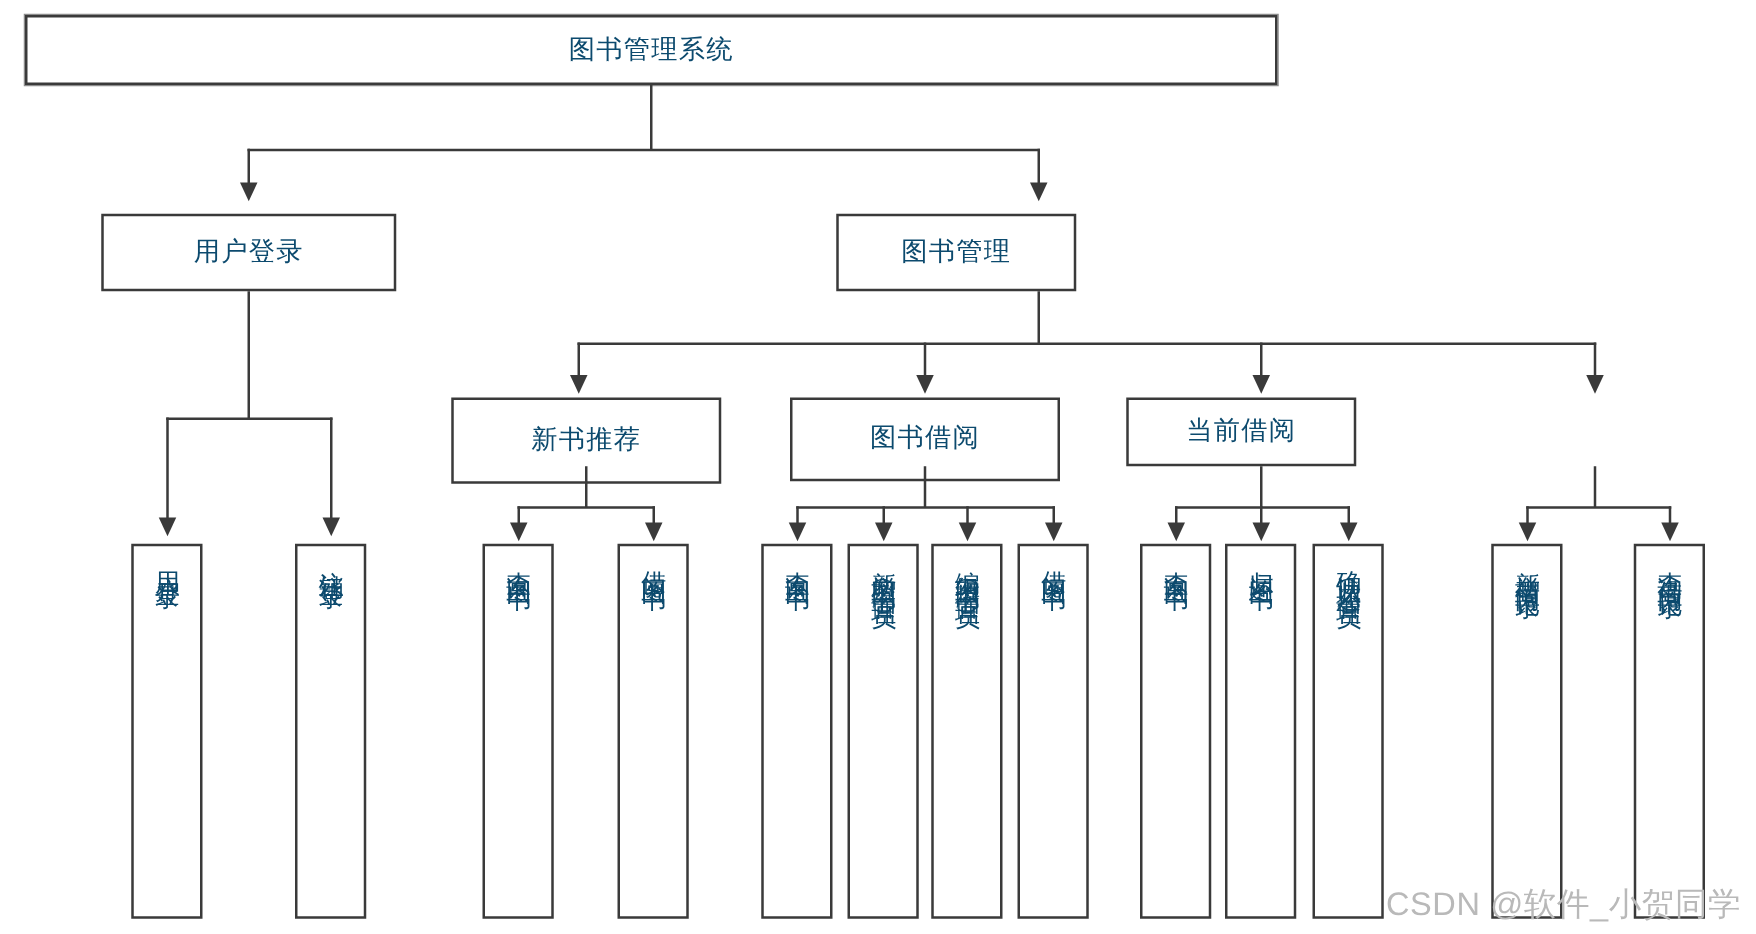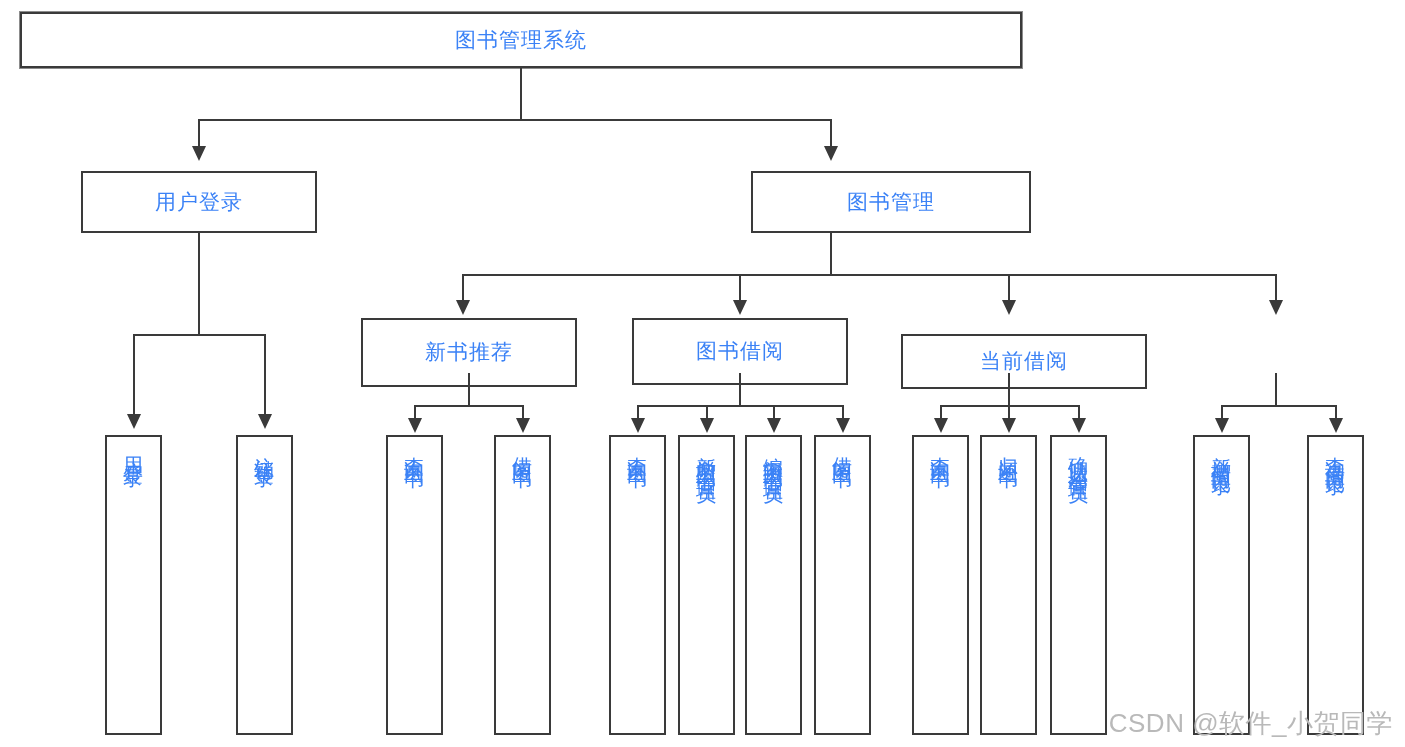--- a/index.html
+++ b/index.html
@@ -32,21 +32,21 @@
   }
   .node.root {
     border-width: 2px;
     box-shadow: 0 0 0 1px #8c8c8c;
   }
   .node-label {
     font-size: 21px;
     line-height: 1.25;
     letter-spacing: 1px;
     white-space: nowrap;
-    color: #3b82f6;
+    color: #0c4a6e;
   }
   
   .node.leaf {
     align-items: flex-start;
     justify-content: center;
     padding-top: 4px;
   }
   .node.leaf .node-label {
     writing-mode: vertical-rl;
     text-orientation: upright;
@@ -100,21 +100,21 @@
   <div class="conn v" style="left:198px; top:119px; width:2px; height:29px;"></div>
   <div class="arrow" style="left:192px; top:146px;"></div>
 
   <div class="conn v" style="left:830px; top:119px; width:2px; height:29px;"></div>
   <div class="arrow" style="left:824px; top:146px;"></div>
 
   <div class="node" style="left:81px; top:171px; width:236px; height:62px;">
     <span class="node-label">用户登录</span>
   </div>
 
-  <div class="node" style="left:751px; top:171px; width:280px; height:62px;">
+  <div class="node" style="left:669px; top:171px; width:192px; height:62px;">
     <span class="node-label">图书管理</span>
   </div>
 
   <div class="conn v" style="left:198px; top:233px; width:2px; height:102px;"></div>
   <div class="conn h" style="left:133px; top:334px; width:133px; height:2px;"></div>
   <div class="conn v" style="left:133px; top:334px; width:2px; height:82px;"></div>
   <div class="arrow" style="left:127px; top:414px;"></div>
   <div class="conn v" style="left:264px; top:334px; width:2px; height:82px;"></div>
   <div class="arrow" style="left:258px; top:414px;"></div>
 
@@ -132,21 +132,21 @@
 
   <div class="conn v" style="left:1275px; top:274px; width:2px; height:28px;"></div>
   <div class="arrow" style="left:1269px; top:300px;"></div>
 
   <div class="node" style="left:361px; top:318px; width:216px; height:69px;">
     <span class="node-label">新书推荐</span>
   </div>
   <div class="node" style="left:632px; top:318px; width:216px; height:67px;">
     <span class="node-label">图书借阅</span>
   </div>
-  <div class="node" style="left:901px; top:318px; width:246px; height:55px;margin-top:16px;">
+  <div class="node" style="left:901px; top:318px; width:184px; height:55px;">
     <span class="node-label">当前借阅</span>
   </div>
 
   <div class="conn v" style="left:468px; top:373px; width:2px; height:33px;"></div>
   <div class="conn h" style="left:414px; top:405px; width:110px; height:2px;"></div>
   <div class="conn v" style="left:414px; top:405px; width:2px; height:15px;"></div>
   <div class="arrow" style="left:408px; top:418px;"></div>
   <div class="conn v" style="left:522px; top:405px; width:2px; height:15px;"></div>
   <div class="arrow" style="left:516px; top:418px;"></div>
 

